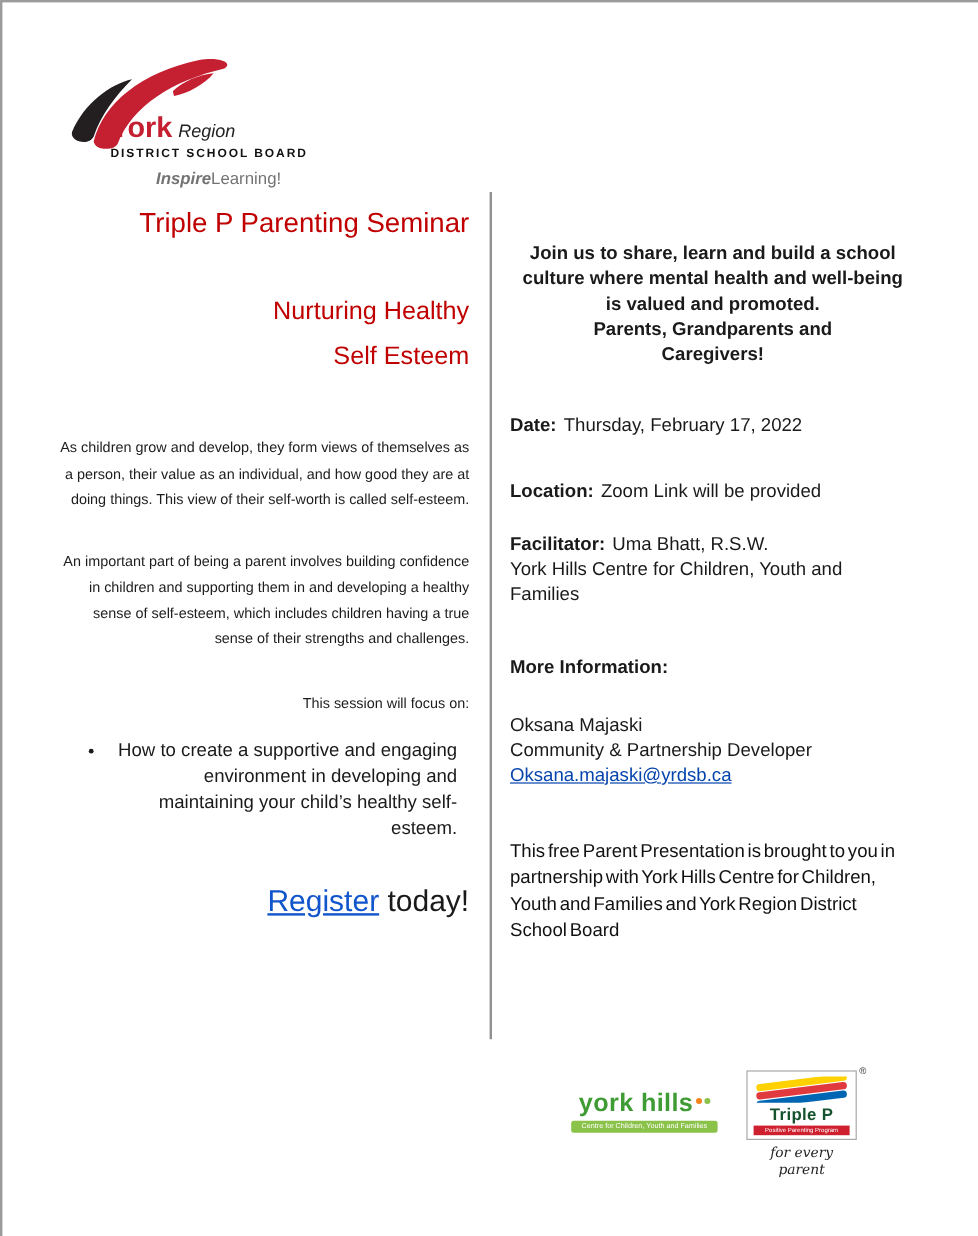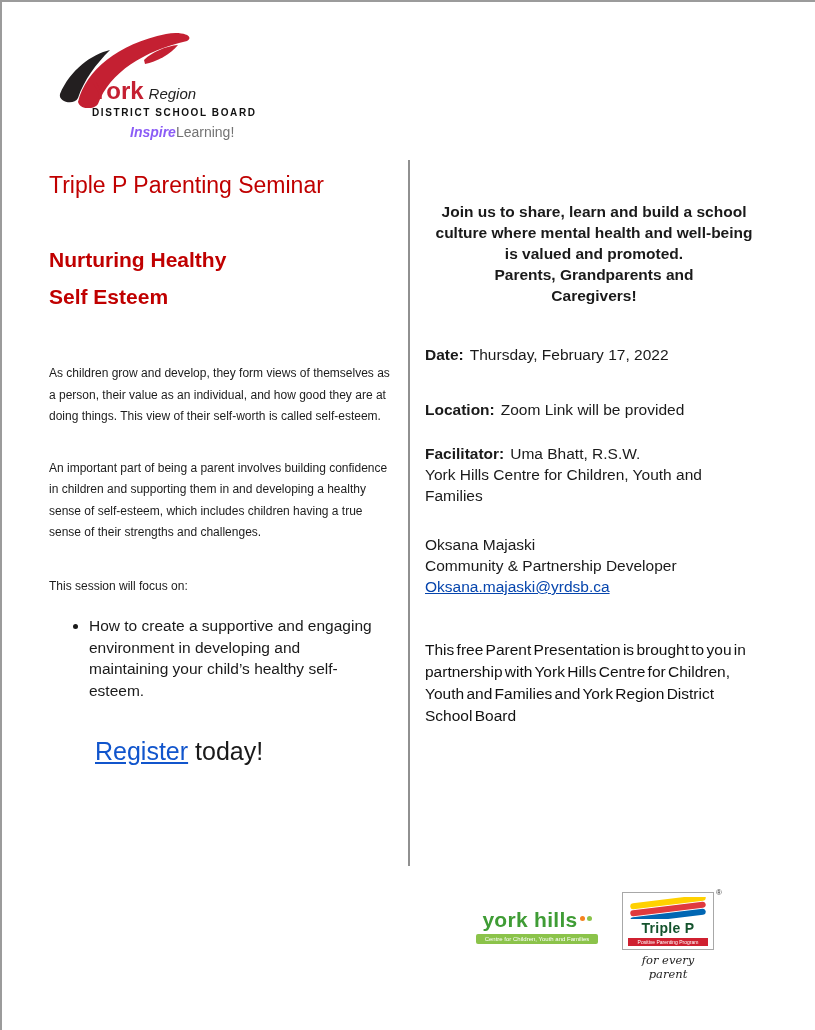--- a/index.html
+++ b/index.html
@@ -10,37 +10,37 @@
     position: relative;
     width: 815px;
     height: 1030px;
     background: #ffffff;
     border-top: 2px solid #9b9b9b;
     border-left: 2px solid #9b9b9b;
     overflow: hidden;
   }
 
   
-  .logo { position: absolute; top: 28px; left: 46px; width: 215px; }
+  .logo { position: absolute; top: 44px; left: 46px; width: 215px; }
   .logo svg { display: block; }
   .logo-text { margin-top: -30px; margin-left: 44px; line-height: 1.1; }
   .logo-york { color: #c42032; font-weight: 700; font-size: 24px; }
   .logo-region { font-style: italic; font-size: 15px; margin-left: 5px; color: #222; }
   .logo-board { font-size: 10px; font-weight: 700; letter-spacing: 1.6px; margin-top: 3px; color: #111; }
   .logo-inspire-row { margin-top: 7px; margin-left: 38px; font-size: 14px; }
-  .logo-inspire { color: #8b5cf6; font-weight: 700; font-style: italic; }
+  .logo-inspire { color: #737373; font-weight: 700; font-style: italic; }
   .logo-learning { color: #737373; }
 
   
   .divider { position: absolute; left: 406px; top: 158px; width: 2px; height: 706px; background: #909090; }
 
   
-  .col-left { position: absolute; left: 47px; top: 170px; width: 342px; }
+  .col-left { position: absolute; left: 47px; top: 170px; width: 342px; text-align: right; }
   .title { font-size: 23px; color: #c00000; font-weight: 400; margin: 0; }
-  .subtitle { font-size: 21px; color: #c00000; font-weight: 700; line-height: 37px; margin: 42px 0 0 0; }
+  .subtitle { font-size: 21px; color: #c00000; font-weight: 400; line-height: 37px; margin: 42px 0 0 0; }
   .body-text { font-size: 12px; line-height: 21.5px; margin: 0; color: #1c1c1c; }
   .para1 { margin-top: 48px; }
   .para2 { margin-top: 30px; }
   .focus { margin-top: 32px; }
   ul.focus-list { margin: 18px 0 0 0; padding-left: 40px; }
   ul.focus-list li { font-size: 15.5px; line-height: 21.5px; width: 292px; }
   .register-line { margin-top: 36px; padding-left: 46px; font-size: 25px; }
   a.register { color: #1155cc; text-decoration: underline; cursor: pointer; }
 
   
@@ -146,20 +146,21 @@
 
     <p class="info-line loc-line">
       <strong>Location:</strong><span class="val">Zoom Link will be provided</span>
     </p>
 
     <p class="info-line fac-block">
       <strong>Facilitator:</strong><span class="val">Uma Bhatt, R.S.W.</span><br>
       <span>York Hills Centre for Children, Youth and Families</span>
     </p>
 
+    <p class="more-info">More Information:</p>
 
     <p class="contact">
       <span>Oksana Majaski</span><br>
       <span>Community &amp; Partnership Developer</span><br>
       <a class="email" href="#">Oksana.majaski@yrdsb.ca</a>
     </p>
 
     <p class="partnership">This free Parent Presentation is brought to you in partnership with York Hills Centre for Children, Youth and Families and York Region District School Board</p>
   </div>
 

